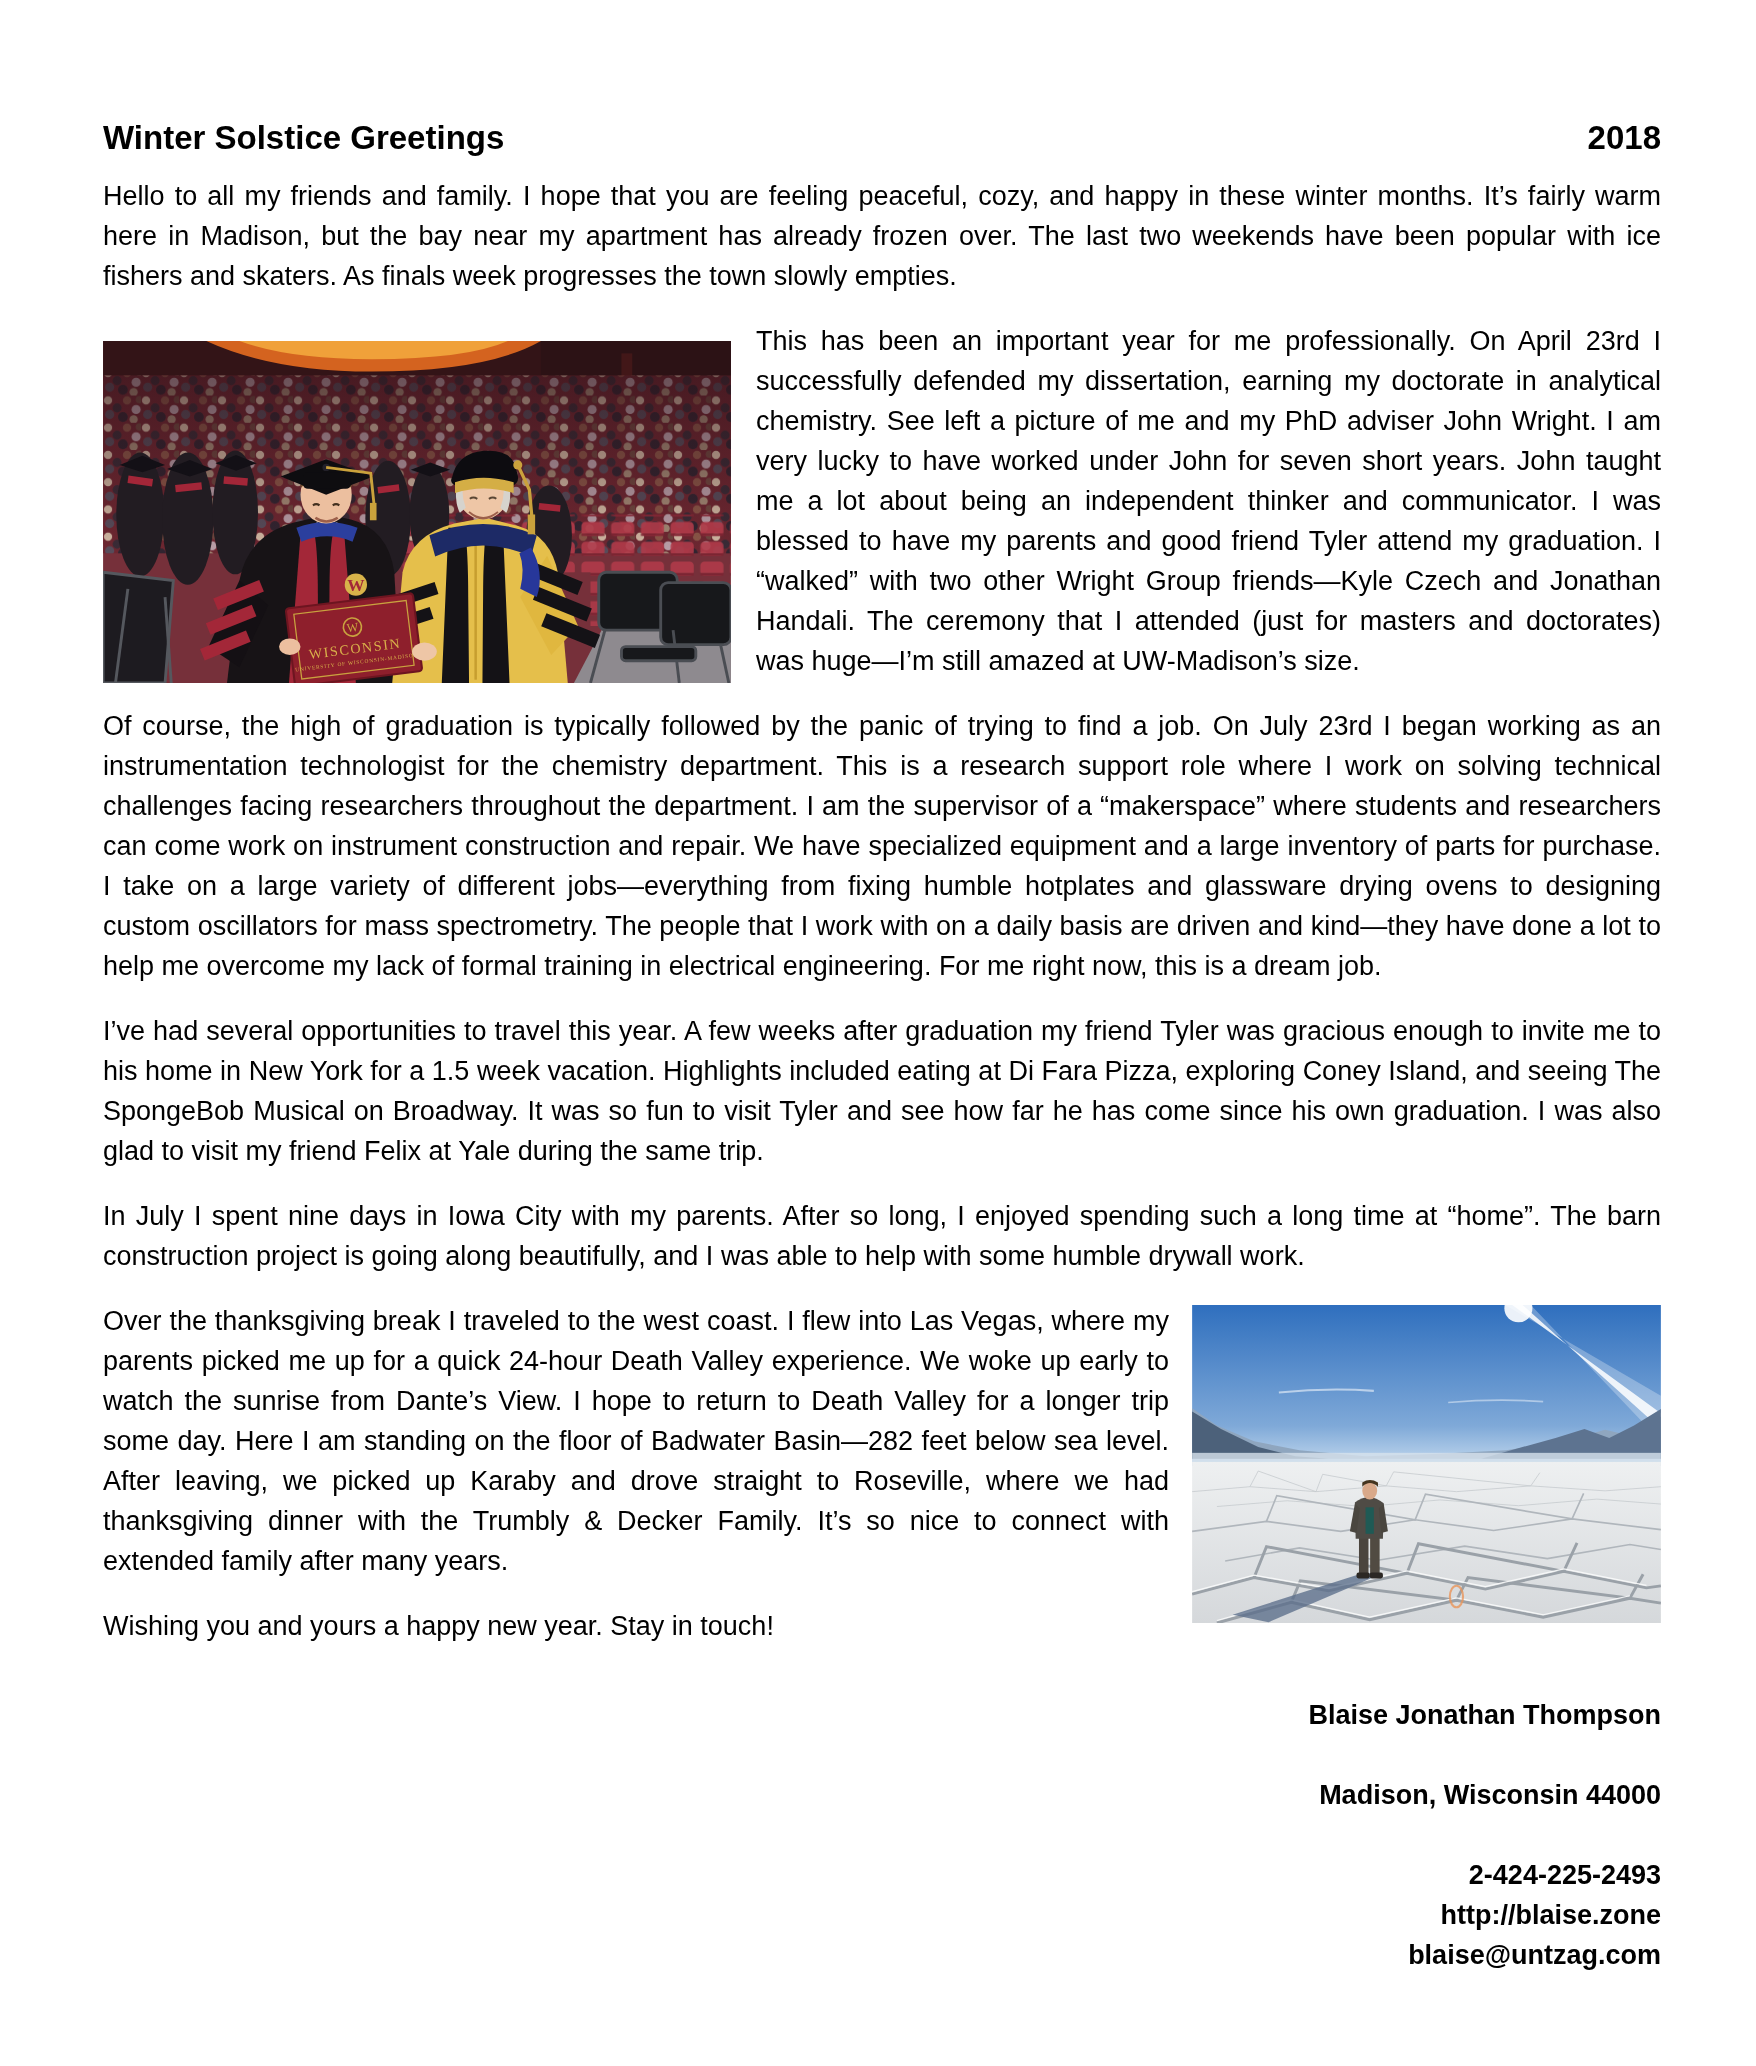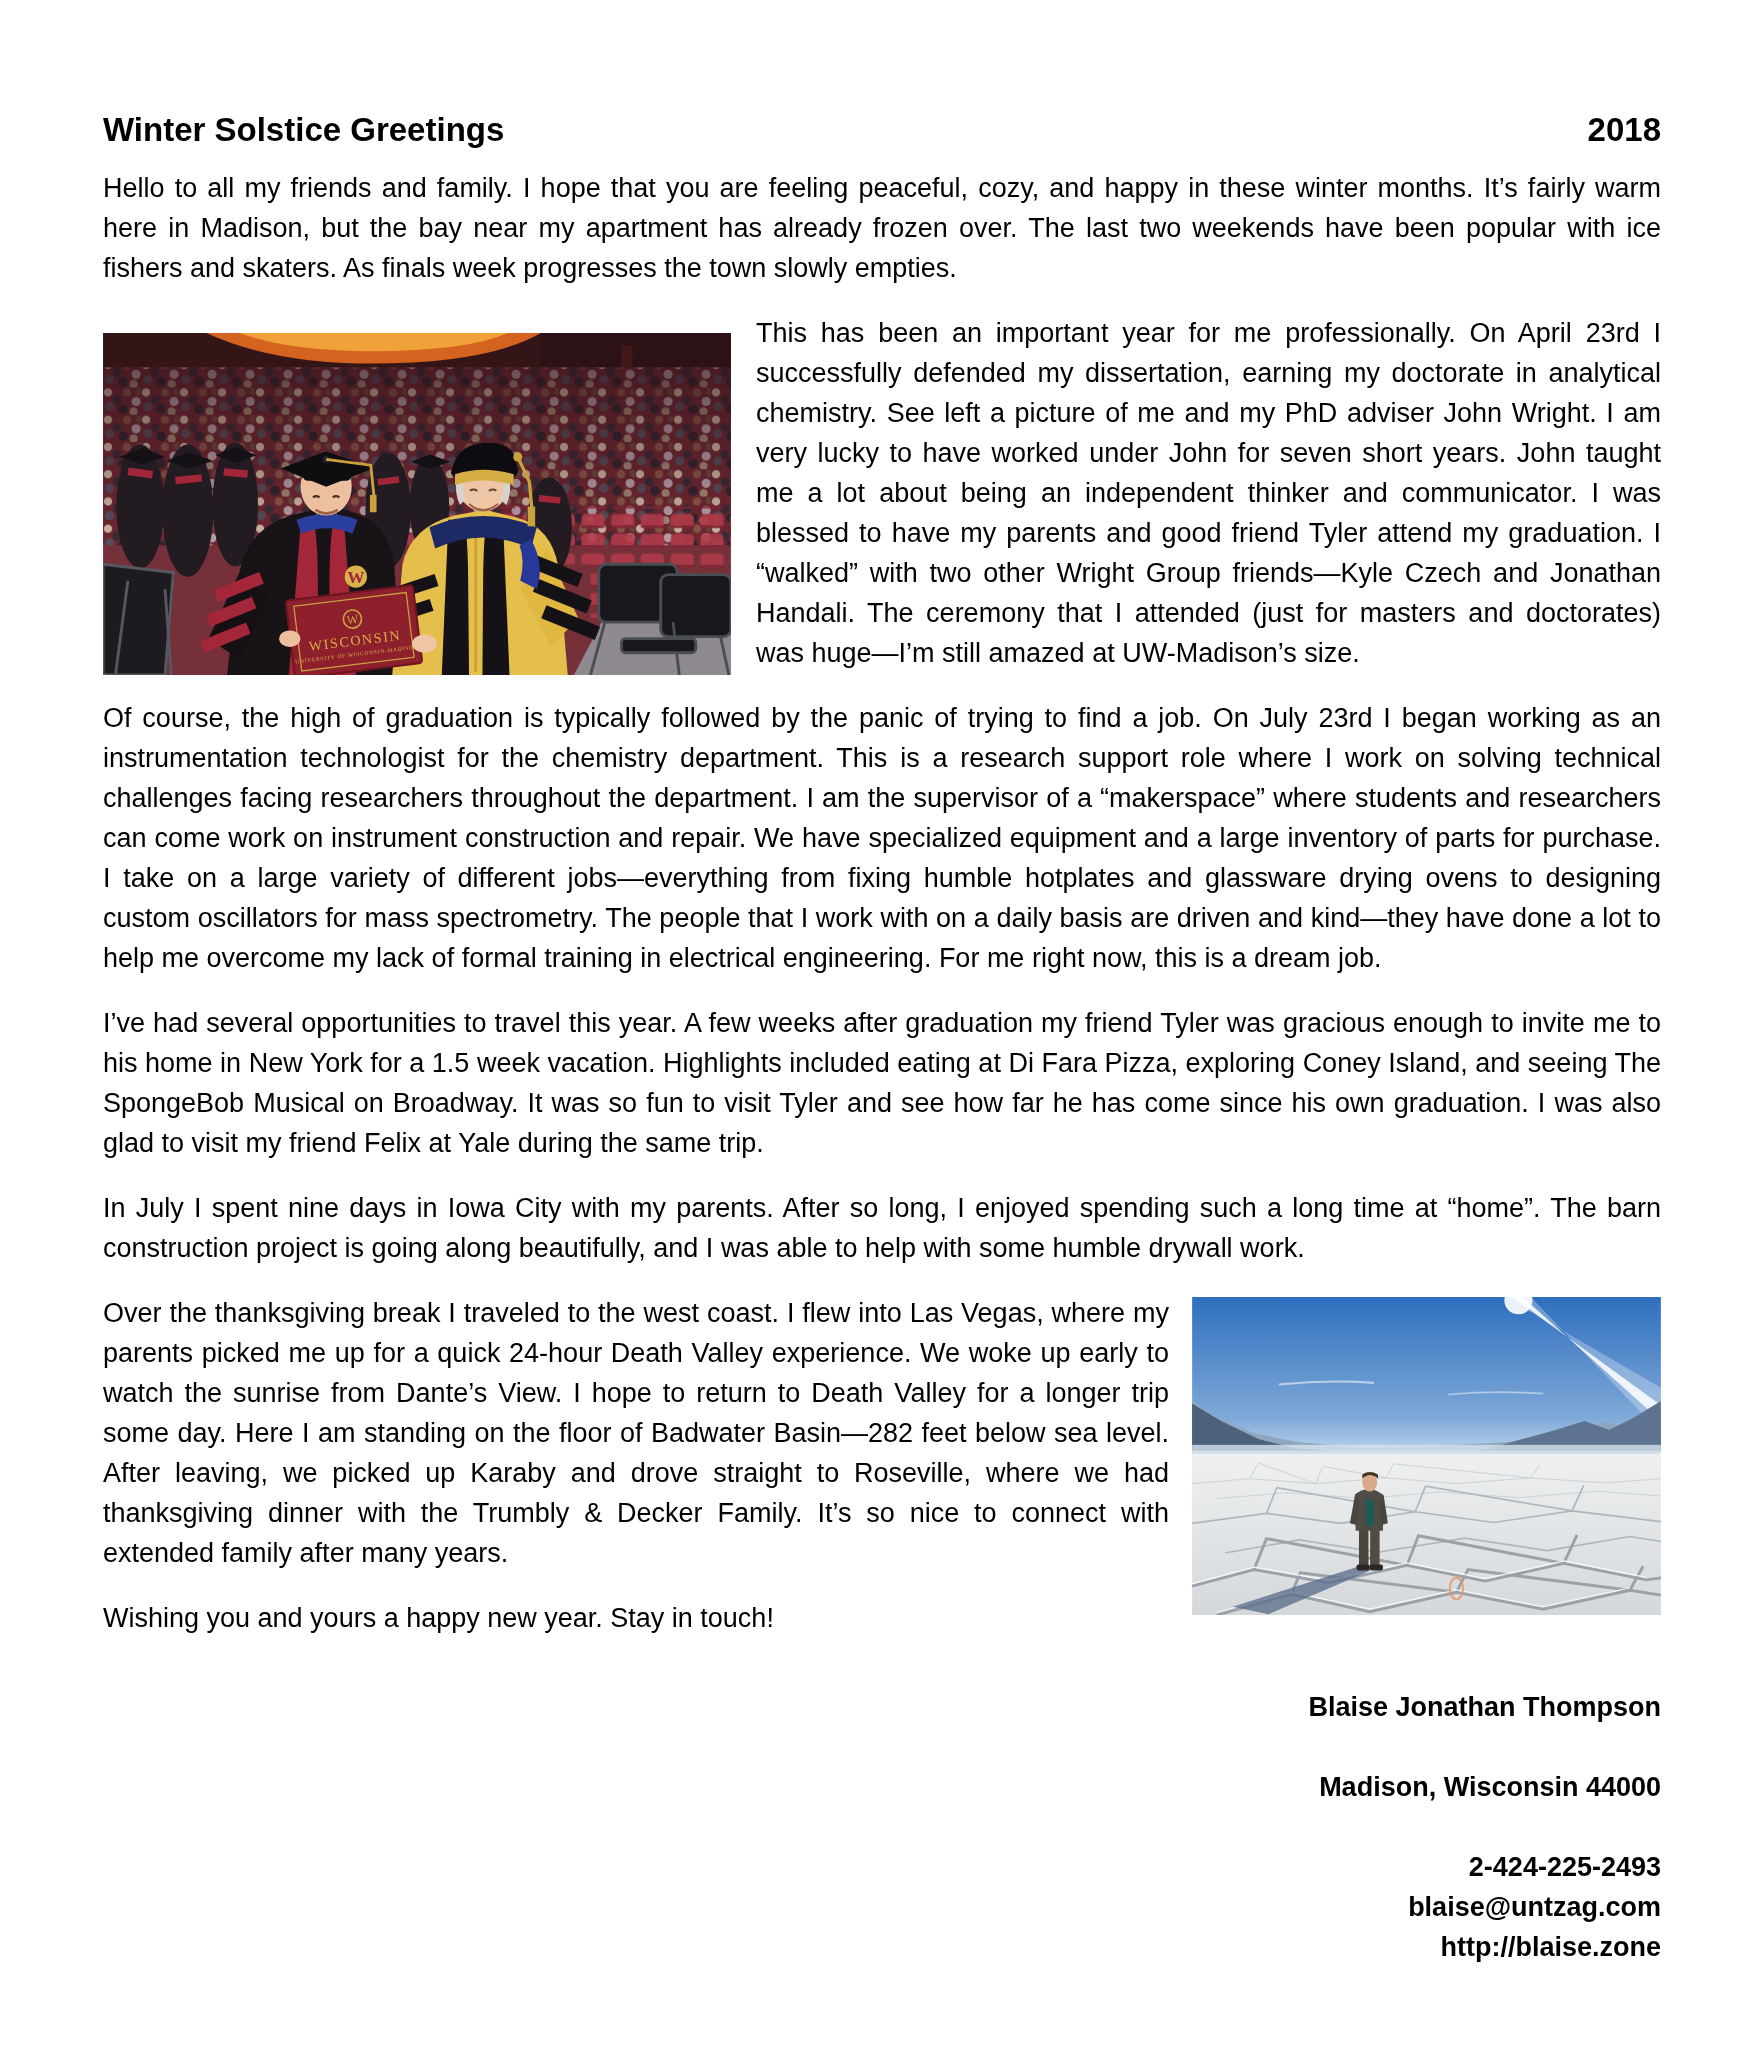--- a/index.html
+++ b/index.html
@@ -17,21 +17,21 @@
     text-align:justify;
     overflow:hidden;
   }
   .masthead{
     display:flex;
     justify-content:space-between;
     align-items:flex-end;
     font-weight:700;
     font-size:33px;
     line-height:40px;
-    margin:8px 0 18px 0;
+    margin:16px 0 18px 0;
   }
   p{margin:0 0 25px 0;}
   .fig-left{
     float:left;
     width:628px;
     height:342px;
     margin:20px 25px 10.7px 0;
     display:block;
   }
   .fig-right{
@@ -291,18 +291,18 @@
     <p>Over the thanksgiving break I traveled to the west coast. I flew into Las Vegas, where my parents picked me up for a quick 24-hour Death Valley experience. We woke up early to watch the sunrise from Dante’s View. I hope to return to Death Valley for a longer trip some day. Here I am standing on the floor of Badwater Basin—282 feet below sea level. After leaving, we picked up Karaby and drove straight to Roseville, where we had thanksgiving dinner with the Trumbly &amp; Decker Family. It’s so nice to connect with extended family after many years.</p>
     <p class="closing-para">Wishing you and yours a happy new year. Stay in touch!</p>
   </div>
 
   <div class="signature">
     <div class="sig-line">Blaise Jonathan Thompson</div>
     <div class="sig-gap"></div>
     <div class="sig-line">Madison, Wisconsin 44000</div>
     <div class="sig-gap"></div>
     <div class="sig-line">2-424-225-2493</div>
+    <div class="sig-line">http://blaise.zone</div>
     <div class="sig-line">blaise@untzag.com</div>
-    <div class="sig-line">http://blaise.zone</div>
   </div>
 
 </div>
 
 
 </body></html>

